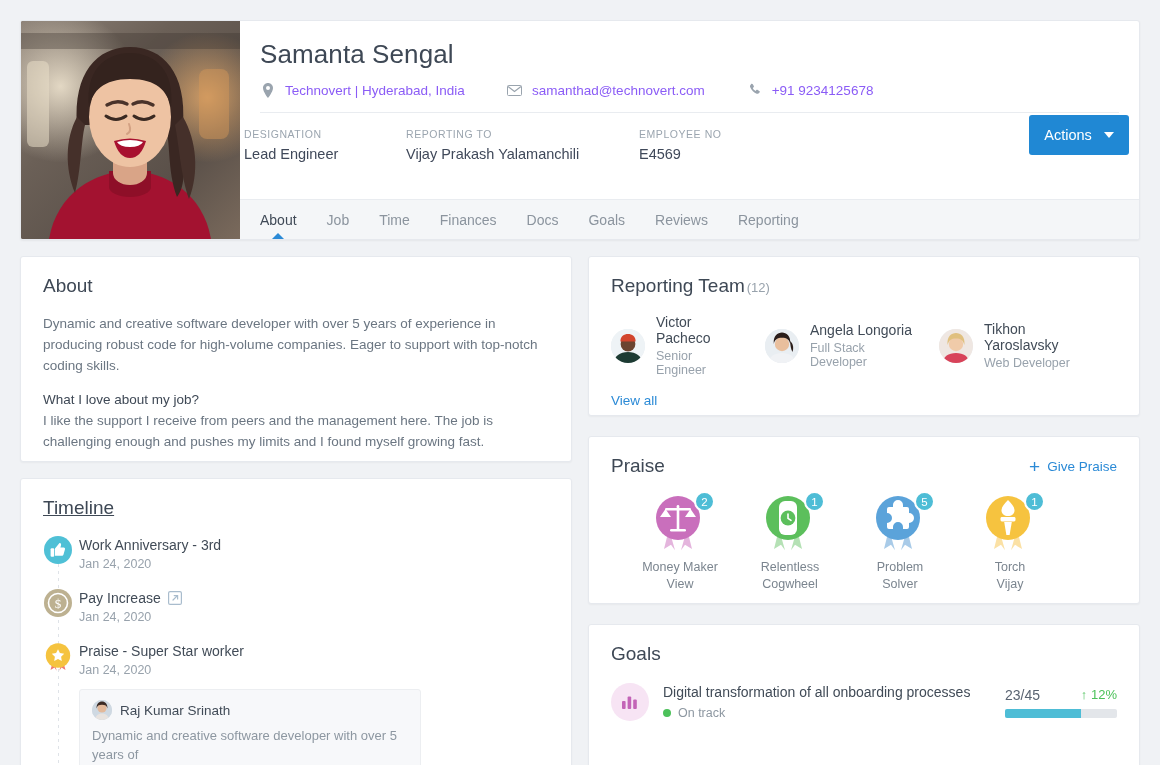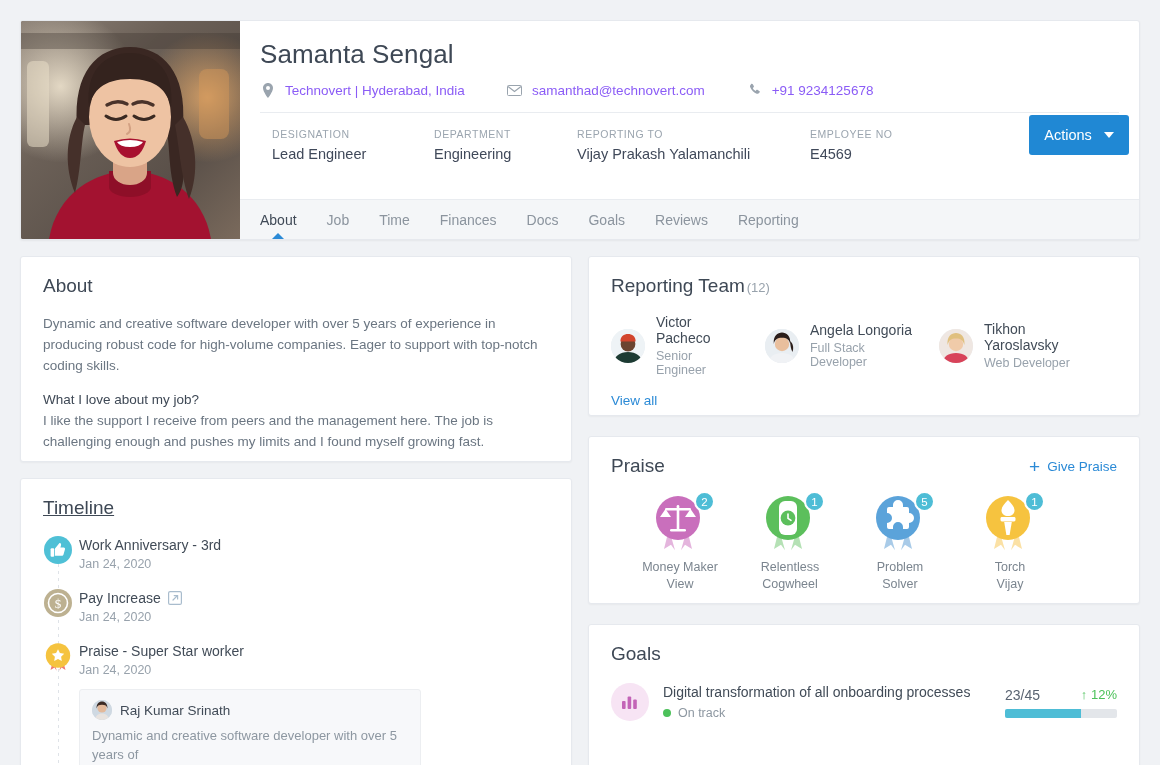--- a/index.html
+++ b/index.html
@@ -48,21 +48,21 @@
   .contact-item .ico { width: 16px; height: 16px; margin-right: 9px; display:flex; align-items:center; justify-content:center; color:#9aa4ae; flex:0 0 16px;}
   .contact-item .ico svg { display:block; }
 
   .divider {
     height: 1px; background: #e9ecf0;
     margin: 14px 20px 0 20px;
   }
 
   .meta-row {
     display: flex; align-items: flex-end;
-    padding: 15px 20px 0 32px;
+    padding: 15px 20px 0 4px;
     position: relative;
   }
   .meta-block { margin-right: 0; }
   .meta-label {
     font-size: 10.5px; letter-spacing: .55px;
     color: #9ba5af; text-transform: uppercase; margin-bottom: 6px;
   }
   .meta-value { font-size: 14.5px; color: #40495a; }
   .mb-designation { width: 162px; }
   .mb-department { width: 143px; }
@@ -317,24 +317,20 @@
         </div>
       </div>
 
       <div class="divider"></div>
 
       <div class="meta-row">
         <div class="meta-block mb-designation">
           <div class="meta-label">DESIGNATION</div>
           <div class="meta-value">Lead Engineer</div>
         </div>
-        <div class="meta-block mb-department">
-          <div class="meta-label">DEPARTMENT</div>
-          <div class="meta-value">Engineering</div>
-        </div>
         <div class="meta-block mb-reporting">
           <div class="meta-label">REPORTING TO</div>
           <div class="meta-value">Vijay Prakash Yalamanchili</div>
         </div>
         <div class="meta-block mb-empno">
           <div class="meta-label">EMPLOYEE NO</div>
           <div class="meta-value">E4569</div>
         </div>
 
         <button class="actions-btn">

